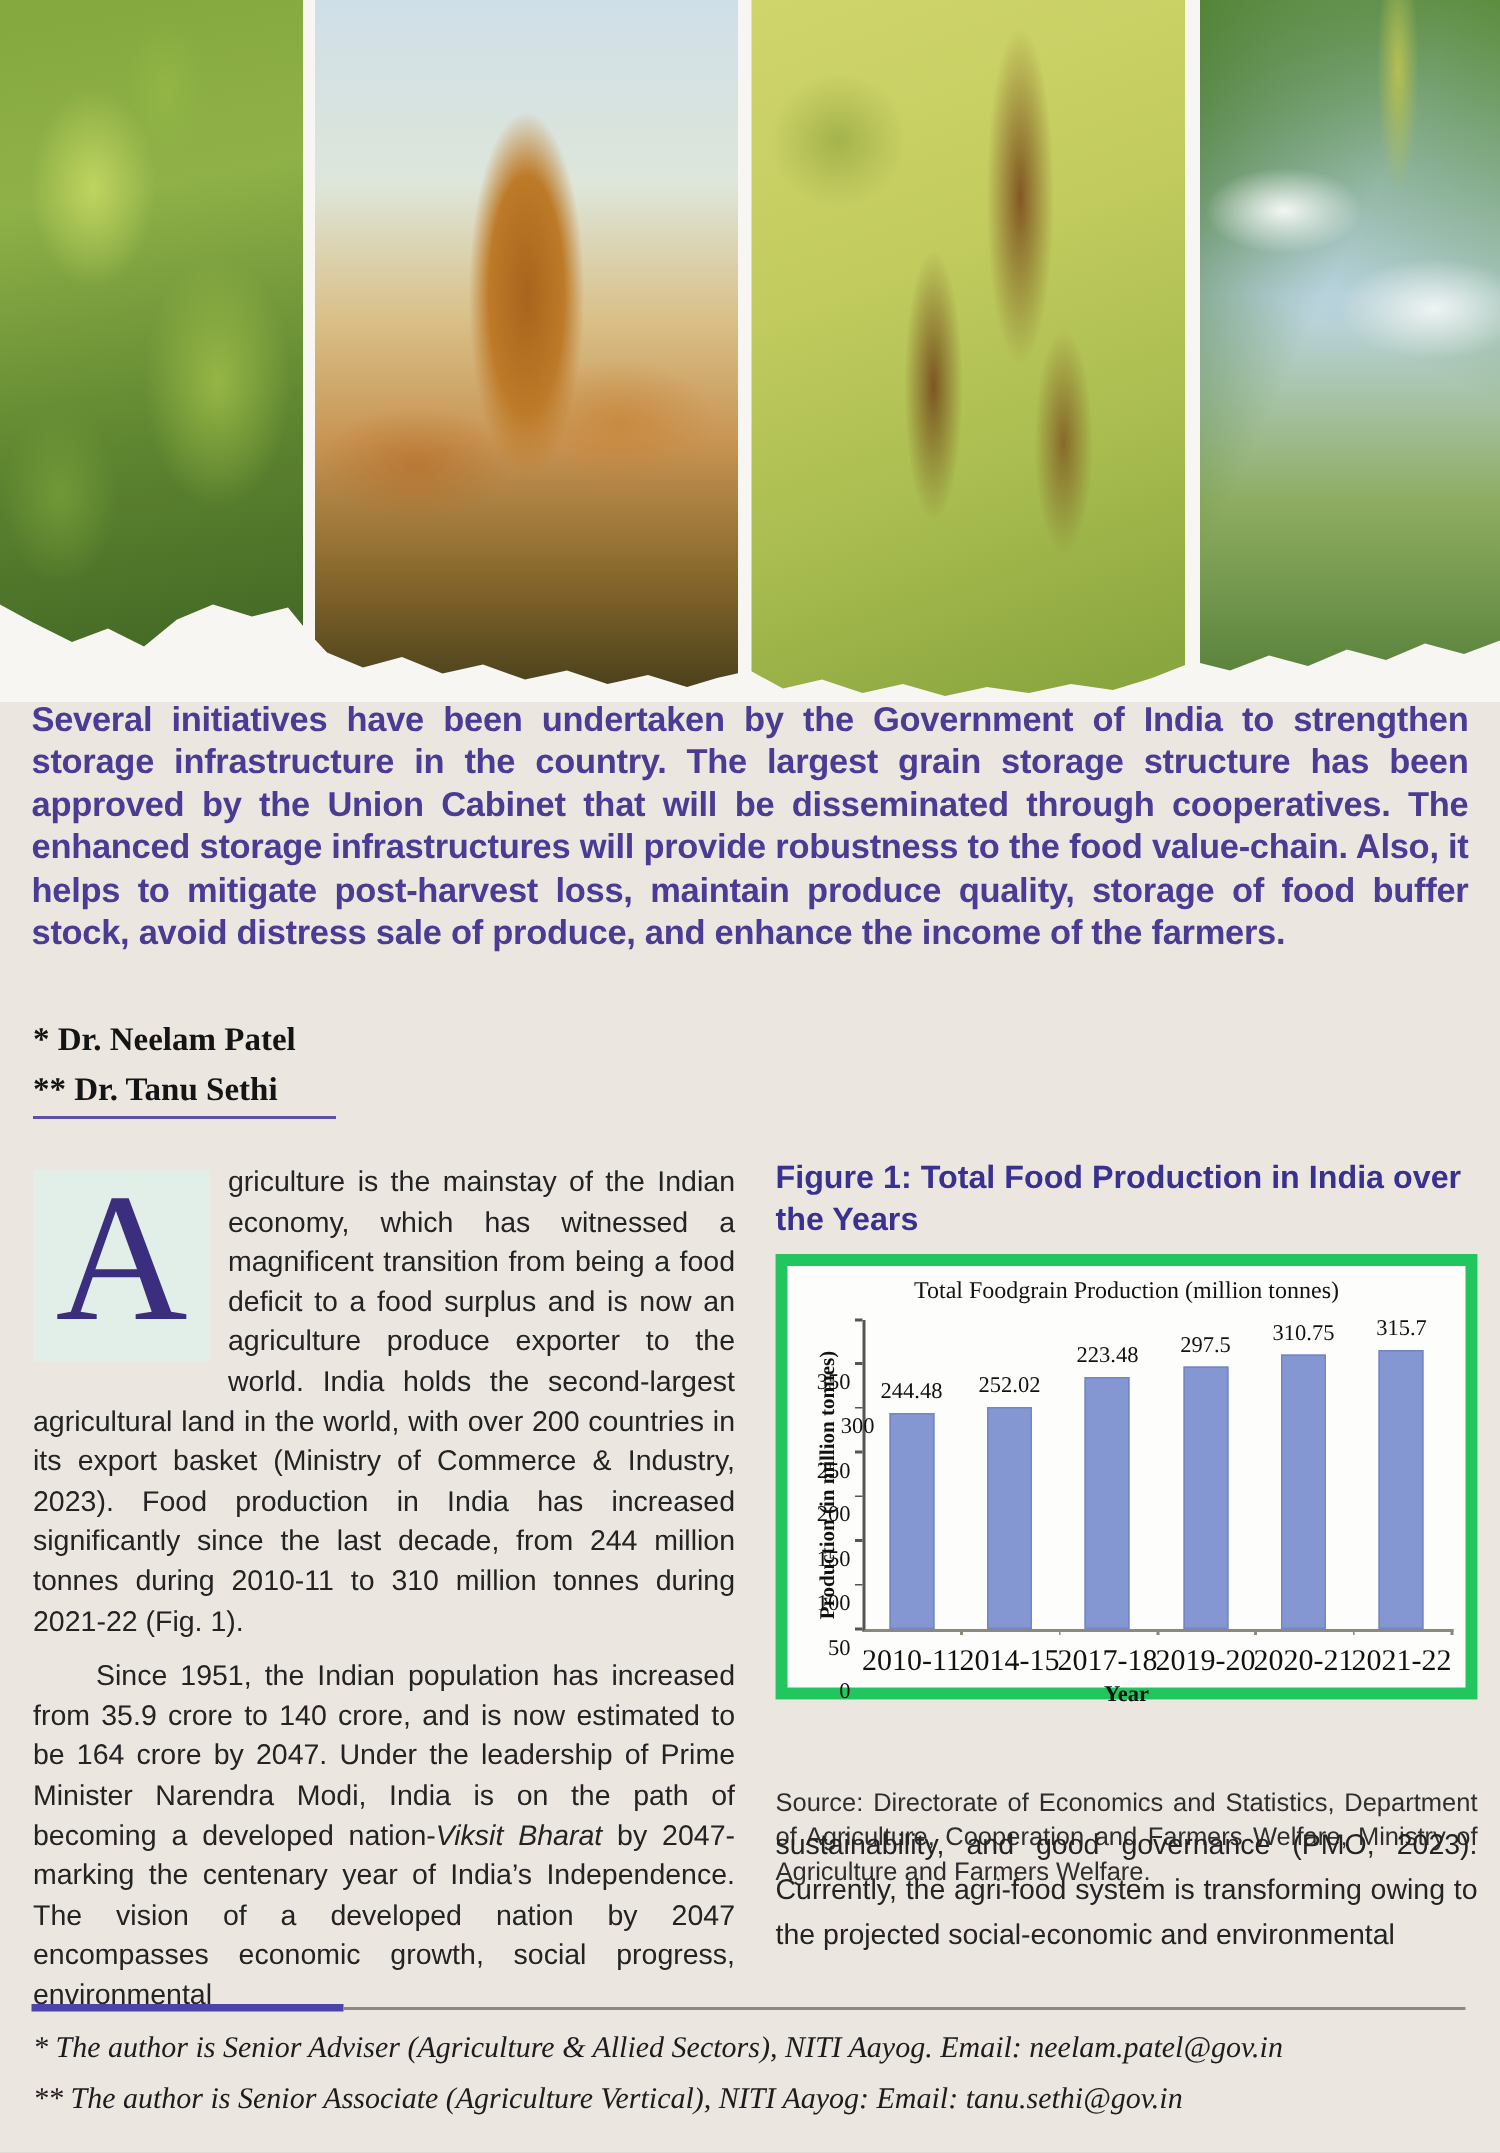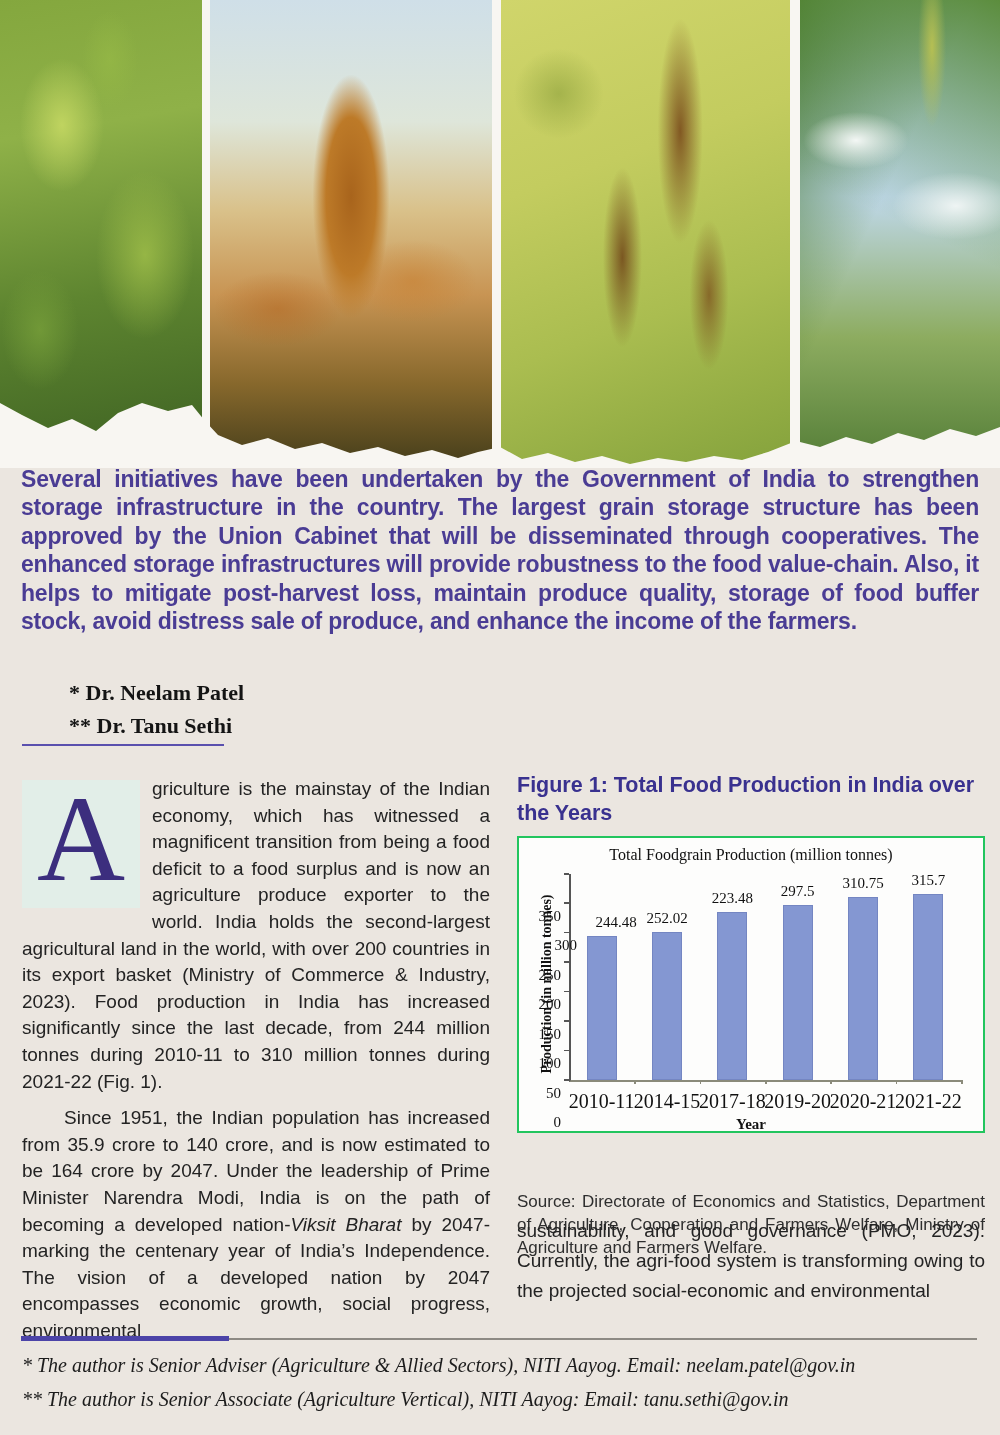--- a/index.html
+++ b/index.html
@@ -42,39 +42,39 @@
   .torn { position:absolute; left:0; bottom:0; width:1000px; height:95px; }
   
   .intro {
     position:absolute; left:21px; top:465px; width:958px;
     font-size:23px; font-weight:bold; line-height:28.4px;
     color:#4a3c94; text-align:justify; letter-spacing:-0.2px;
   }
   
   .authors { position:absolute; left:22px; top:676px;
     font-family:"Liberation Serif", serif; font-weight:bold;
-    font-size:22px; line-height:33px; color:#141414;margin-left:47px; }
+    font-size:22px; line-height:33px; color:#141414; }
   .authors-rule { position:absolute; left:22px; top:744px; width:202px; height:2px; background:#5a50ae; }
   
   .col-left  { position:absolute; left:22px;  top:776px; width:468px; }
   .col-right { position:absolute; left:517px; top:771px; width:468px; }
   .bodytext { font-size:19px; line-height:26.6px; color:#232323; text-align:justify; }
   .dropcap {
     float:left; width:118px; height:128px; margin:4px 12px 2px 0;
     background:#e2eee8; color:#3c2e7e;
     font-family:"Liberation Serif", serif; font-size:122px; line-height:118px;
     text-align:center; display:block;
   }
   .para2 { margin-top:10px; text-indent:42px; }
   .ital { font-style:italic; }
   
   .fig-caption { font-size:21.5px; font-weight:bold; color:#39318f; line-height:28px; }
   .chart-box {
     position:absolute; left:517px; top:836px; width:468px; height:297px;
-    background:#fdfdfc; border:2px solid #22c55e; box-sizing:border-box;
+    background:#fdfdfc; border:8px solid #22c55e; box-sizing:border-box;
     font-family:"Liberation Serif", serif; color:#111;
   }
   .c-title { position:absolute; left:0; top:8px; width:100%; text-align:center; font-size:16px; }
   .c-plot  { position:absolute; border-left:2px solid #555; border-bottom:2px solid #8a8a7a; }
   .c-ylabel { position:absolute; left:-62px; top:138px; width:180px; text-align:center;
     font-size:14px; font-weight:600; transform:rotate(-90deg); }
   .c-xlabel { position:absolute; left:0; width:100%; text-align:center; font-size:15px; font-weight:600; }
   .c-ytick { position:absolute; width:34px; text-align:right; font-size:15px;margin-top:43px; }
   .c-ytickmark { position:absolute; width:5px; height:1.5px; background:#555; }
   .c-xtickmark { position:absolute; width:1.5px; height:4px; background:#8a8a7a; }
@@ -149,21 +149,21 @@
       <div class="c-ytickmark" style="left: 45px; top: 152.714px;"></div>
       <div class="c-ytick" style="left: 8px; top: 115.286px;">200</div>
       <div class="c-ytickmark" style="left: 45px; top: 123.286px;"></div>
       <div class="c-ytick" style="left: 8px; top: 85.8571px;">250</div>
       <div class="c-ytickmark" style="left: 45px; top: 93.8571px;"></div>
       <div class="c-ytick" style="left: 24px; top: 56.4286px;">300</div>
       <div class="c-ytickmark" style="left: 45px; top: 64.4286px;"></div>
       <div class="c-ytick" style="left: 8px; top: 27px;">350</div>
       <div class="c-ytickmark" style="left: 45px; top: 35px;"></div>
       <div class="c-bar" style="left: 67.6667px; width: 30px; top: 98.1061px; height: 143.894px; background: rgb(132, 151, 210);"></div>
-      <div class="c-val" style="left: 47.6667px; top: 76.1061px; text-align: right;">244.48</div>
+      <div class="c-val" style="left: 47.6667px; top: 76.1061px;">244.48</div>
       <div class="c-xtick" style="left: 47.6667px; top: 252px;">2010-11</div>
       <div class="c-xtickmark" style="left: 115.333px; top: 242px;"></div>
       <div class="c-bar" style="left: 133px; width: 30px; top: 93.6682px; height: 148.332px; background: rgb(132, 151, 210);"></div>
       <div class="c-val" style="left: 113px; top: 71.6682px;">252.02</div>
       <div class="c-xtick" style="left: 113px; top: 252px;">2014-15</div>
       <div class="c-xtickmark" style="left: 180.667px; top: 242px;"></div>
       <div class="c-bar" style="left: 198.333px; width: 30px; top: 74.1277px; height: 167.872px; background: rgb(132, 151, 210);"></div>
       <div class="c-val" style="left: 178.333px; top: 52.1277px;">223.48</div>
       <div class="c-xtick" style="left: 178.333px; top: 252px;">2017-18</div>
       <div class="c-xtickmark" style="left: 246px; top: 242px;"></div>

